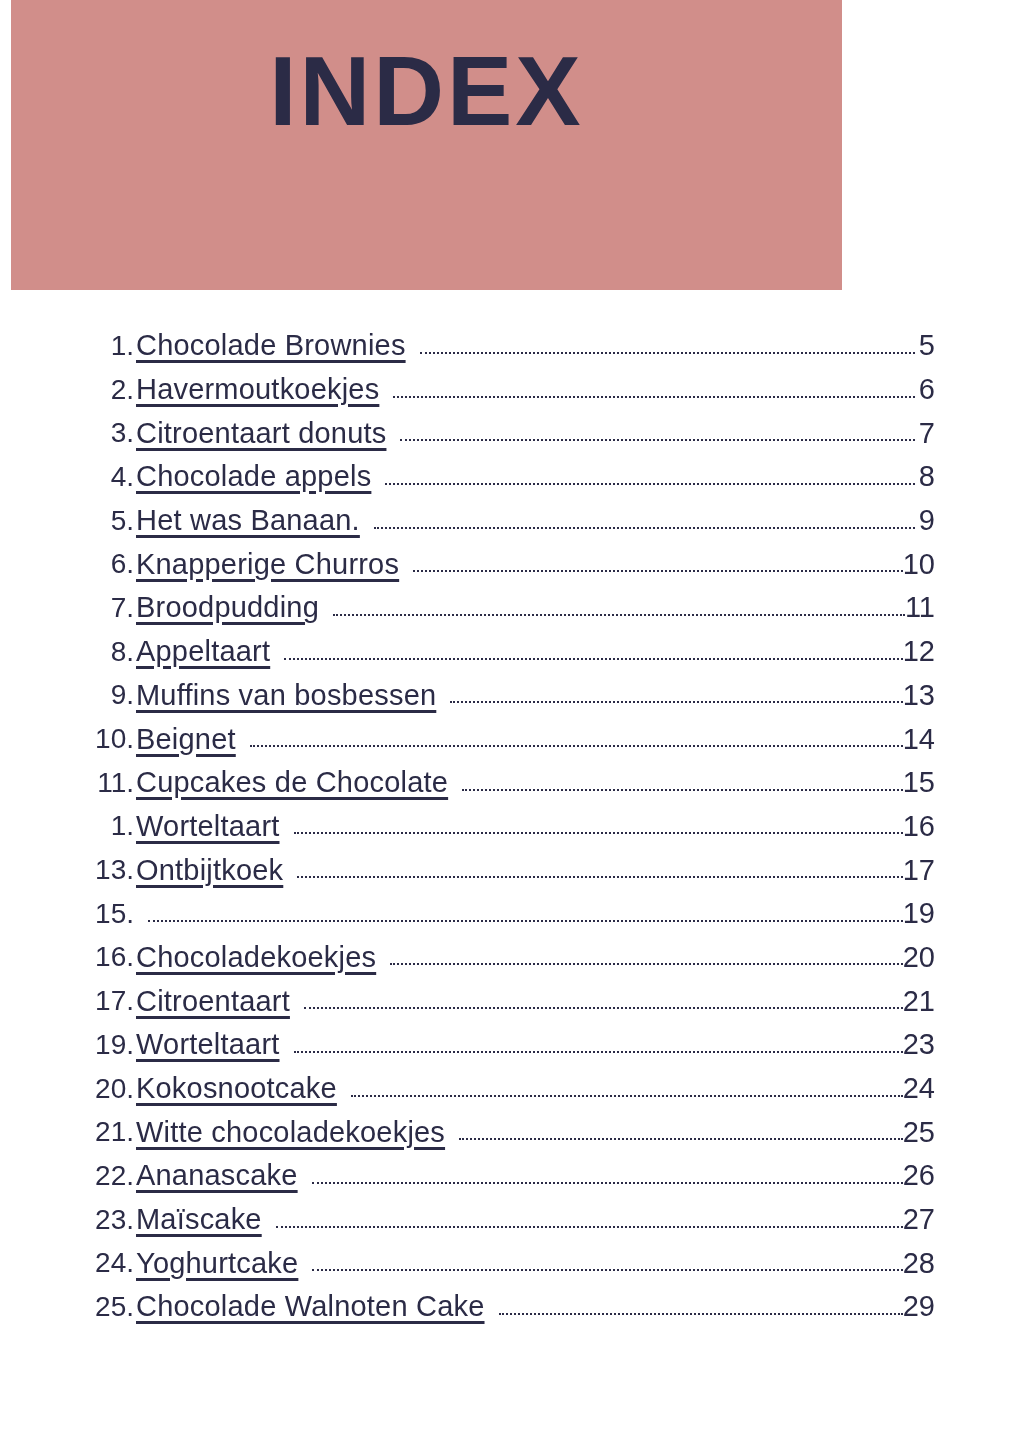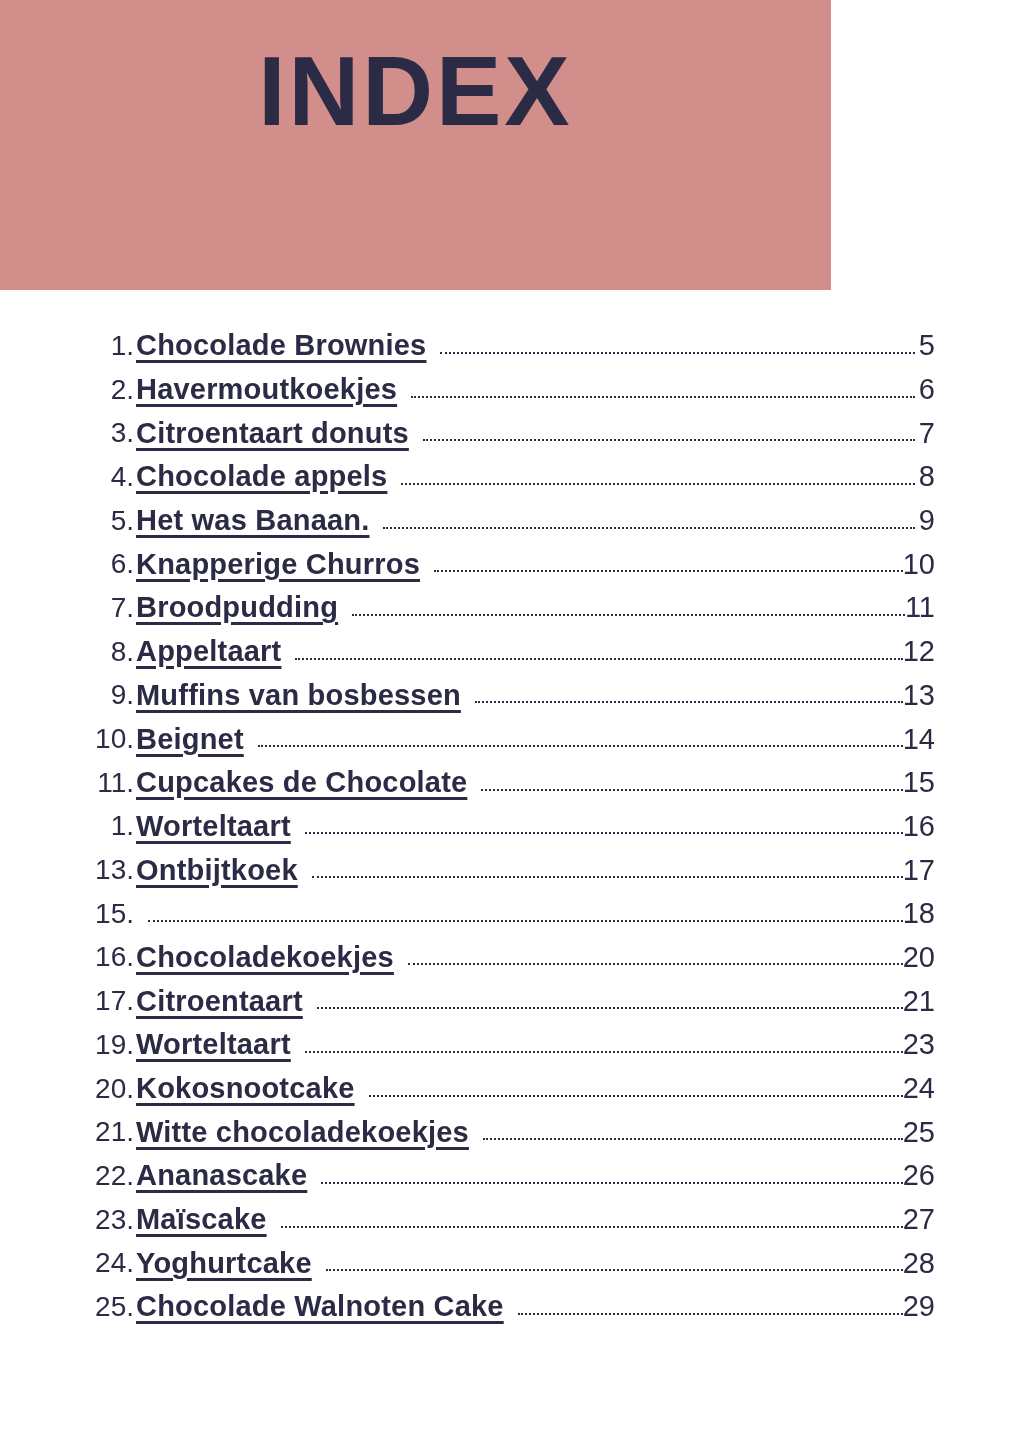--- a/index.html
+++ b/index.html
@@ -11,21 +11,21 @@
     width:1010px;height:1442px;
     background:#ffffff;
     font-family:"Liberation Sans", sans-serif;
     color:var(--text);
     overflow:hidden;
   }
   .header{
     width:831px;height:290px;
     background:var(--header-bg);
     box-sizing:border-box;
-    display:flex;justify-content:center;align-items:flex-start;
+    display:flex;justify-content:center;align-items:flex-start;margin-left:11px;
   }
   .header h1{
     margin:42px 0 0 0;
     font-size:98px;
     line-height:1;
     font-weight:800;
     letter-spacing:3px;
     color:var(--text);
   }
   .toc{
@@ -40,21 +40,21 @@
     white-space:nowrap;
   }
   .num{
     width:74px;
     text-align:right;
     font-weight:400;
     font-size:28px;
     flex:0 0 auto;
   }
   .title{
-    font-weight:700;
+    font-weight:400;
     letter-spacing:0.2px;
     text-decoration:underline;
     text-decoration-thickness:3px;
     text-underline-offset:5px;
     flex:0 0 auto;
     padding-left:2px;
   }
   .leader{
     flex:1 1 auto;
     height:14px;
@@ -167,21 +167,21 @@
     <span class="num">13.</span>
     <span class="title">Ontbijtkoek</span>
     <span class="leader"></span>
     <span class="pagenum">17</span>
   </div>
 
 
   <div class="row">
     <span class="num">15.</span>
     <span class="leader"></span>
-    <span class="pagenum">18</span>
+    <span class="pagenum">19</span>
   </div>
 
   <div class="row">
     <span class="num">16.</span>
     <span class="title">Chocoladekoekjes</span>
     <span class="leader"></span>
     <span class="pagenum">20</span>
   </div>
 
   <div class="row">

